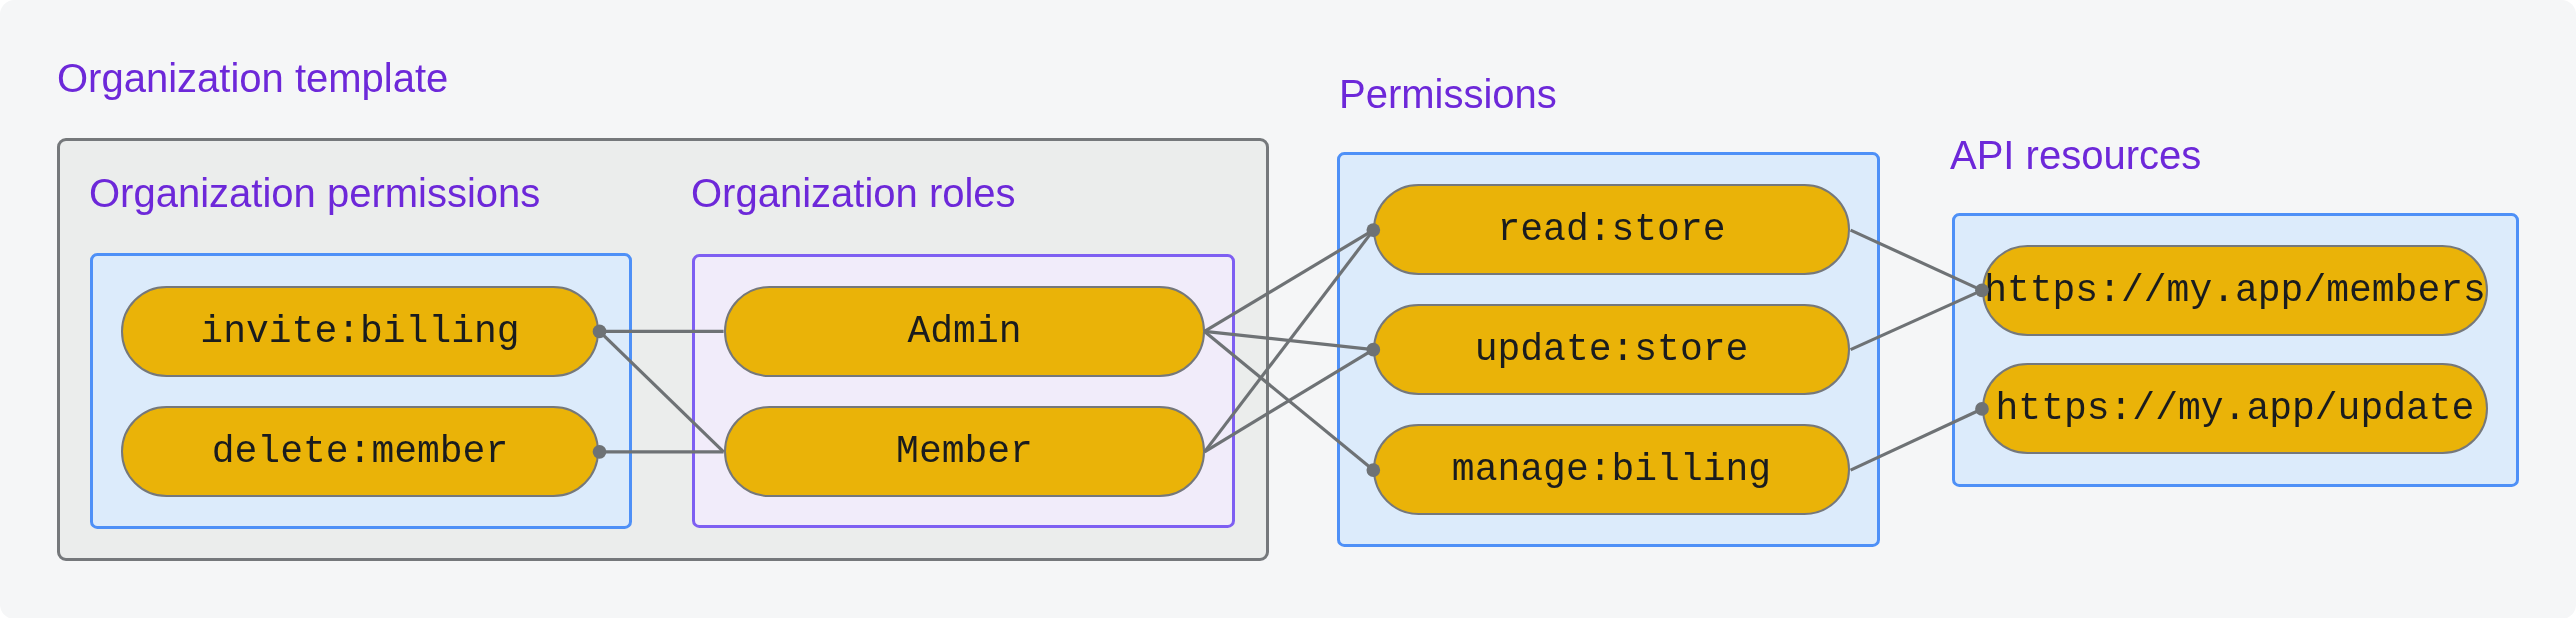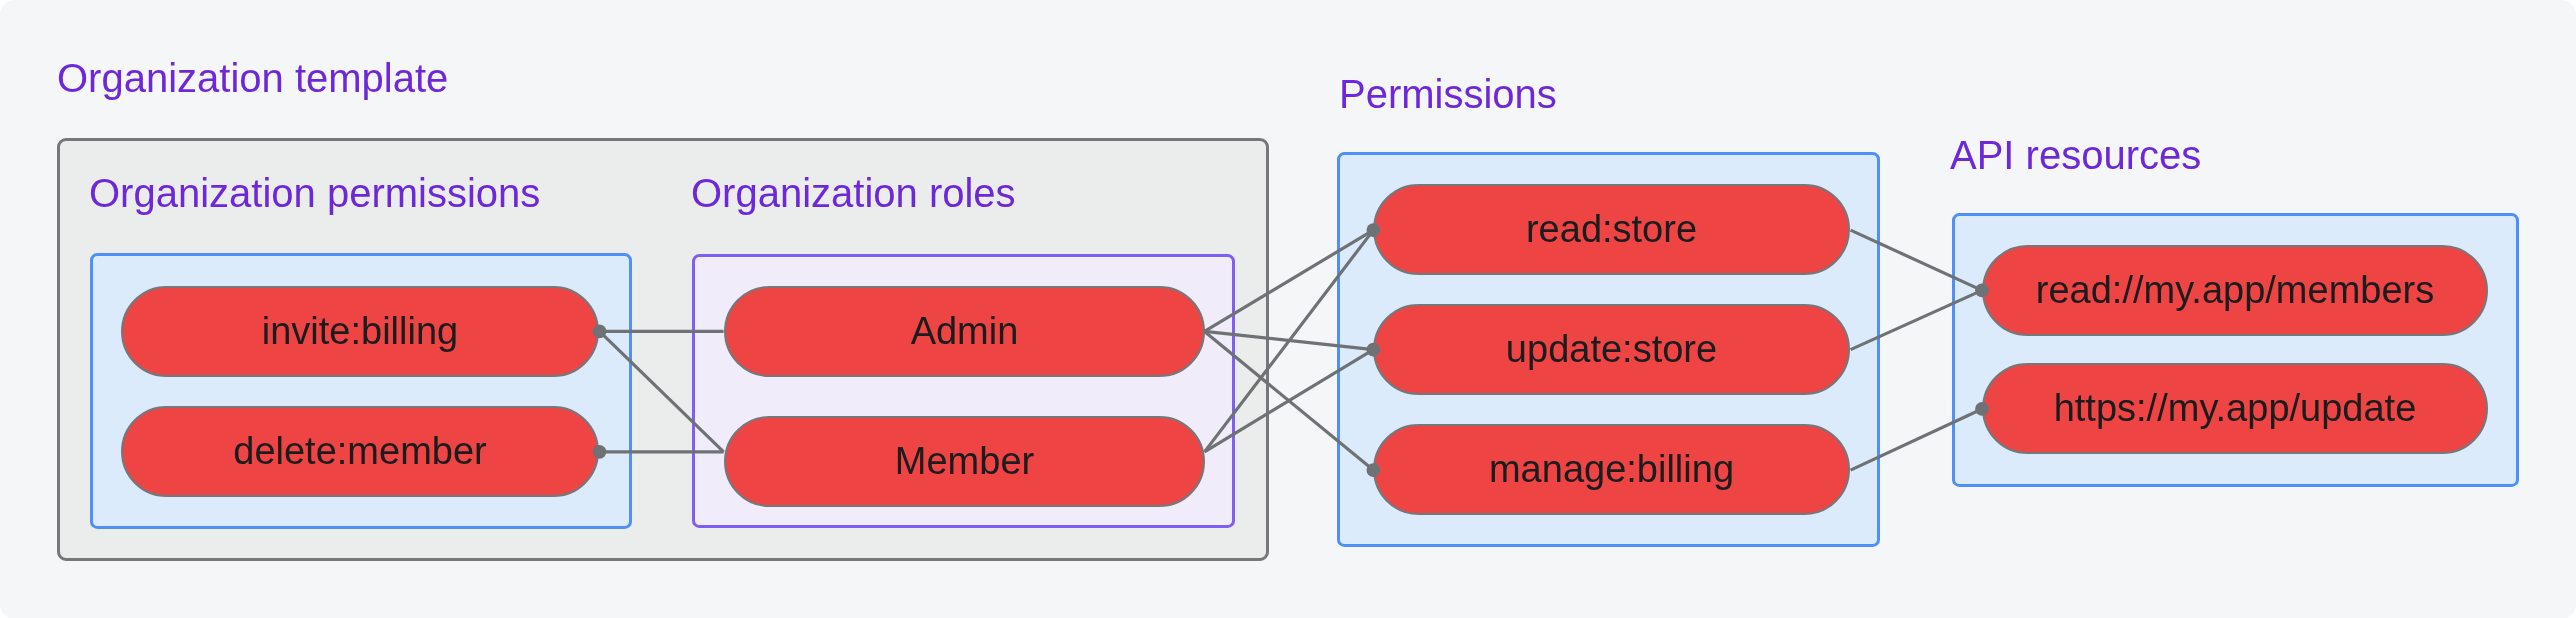--- a/index.html
+++ b/index.html
@@ -23,28 +23,28 @@
   }
   .subbox{position:absolute;border-radius:7.3px;box-sizing:border-box;}
   .subbox.blue{background:#dcebfb;border:3.7px solid #4e90f7;}
   .subbox.purple{background:#f1ecfa;border:3.7px solid #7e5ff2;}
   #org-permissions-box{left:90px;top:253px;width:542px;height:276px;}
   #org-roles-box{left:692px;top:254px;width:543px;height:274px;}
   #permissions-box{left:1337px;top:152px;width:543px;height:395px;}
   #api-resources-box{left:1952px;top:213px;width:567px;height:274px;}
 
   .pill{
-    position:absolute;height:91px;background:#ef4444;border:2.7px solid #75787b;
+    position:absolute;height:91px;background:#eab308;border:2.7px solid #75787b;
     border-radius:46px;box-sizing:border-box;display:flex;align-items:center;justify-content:center;
-    font-size:38px;color:#1a1c1e;white-space:nowrap;
+    font-size:38px;color:#1a1c1e;white-space:nowrap;font-family:Liberation Mono, monospace;
   }
   #pill-invite{left:121px;top:286px;width:478px;}
   #pill-delete{left:121px;top:406px;width:478px;}
   #pill-admin{left:724px;top:286px;width:481px;text-align:center;}
-  #pill-member{left:724px;top:416px;width:481px;}
+  #pill-member{left:724px;top:406px;width:481px;}
   #pill-read{left:1373px;top:184px;width:477px;}
   #pill-update{left:1373px;top:304px;width:477px;}
   #pill-manage{left:1373px;top:424px;width:477px;}
   #pill-members-url{left:1982px;top:245px;width:506px;}
   #pill-billing-url{left:1982px;top:363px;width:506px;}
 
   #edge-layer{position:absolute;left:0;top:0;width:2576px;height:619px;pointer-events:none;}
 </style>
 </head>
 <body>
@@ -68,21 +68,21 @@
   <div class="pill" id="pill-invite">invite:billing</div>
   <div class="pill" id="pill-delete">delete:member</div>
 
   <div class="pill" id="pill-admin">Admin</div>
   <div class="pill" id="pill-member">Member</div>
 
   <div class="pill" id="pill-read">read:store</div>
   <div class="pill" id="pill-manage">manage:billing</div>
   <div class="pill" id="pill-update">update:store</div>
 
-  <div class="pill" id="pill-members-url">read://my.app/members</div>
+  <div class="pill" id="pill-members-url">https://my.app/members</div>
   <div class="pill" id="pill-billing-url">https://my.app/update</div>
 
   <svg id="edge-layer" viewBox="0 0 2823 678" xmlns="http://www.w3.org/2000/svg">
       <line x1="657" y1="363" x2="793" y2="363" stroke="#6e7275" stroke-width="3.5"></line>
       <line x1="657" y1="363" x2="793" y2="495" stroke="#6e7275" stroke-width="3.5"></line>
       <line x1="657" y1="495" x2="793" y2="495" stroke="#6e7275" stroke-width="3.5"></line>
       <line x1="1320" y1="363" x2="1505" y2="252" stroke="#6e7275" stroke-width="3.5"></line>
       <line x1="1320" y1="363" x2="1505" y2="383" stroke="#6e7275" stroke-width="3.5"></line>
       <line x1="1320" y1="363" x2="1505" y2="515" stroke="#6e7275" stroke-width="3.5"></line>
       <line x1="1320" y1="495" x2="1505" y2="252" stroke="#6e7275" stroke-width="3.5"></line>

